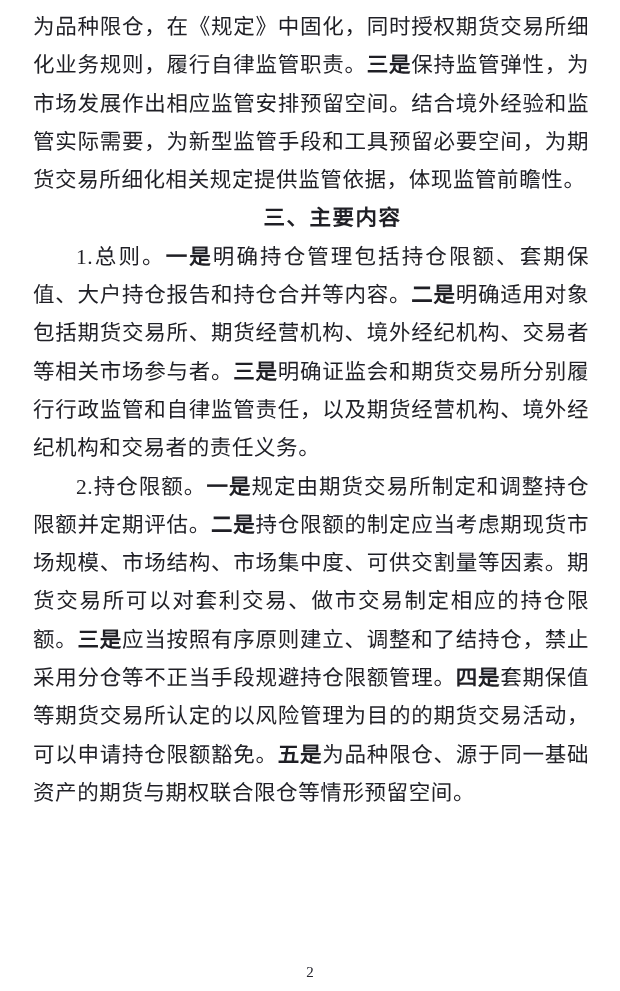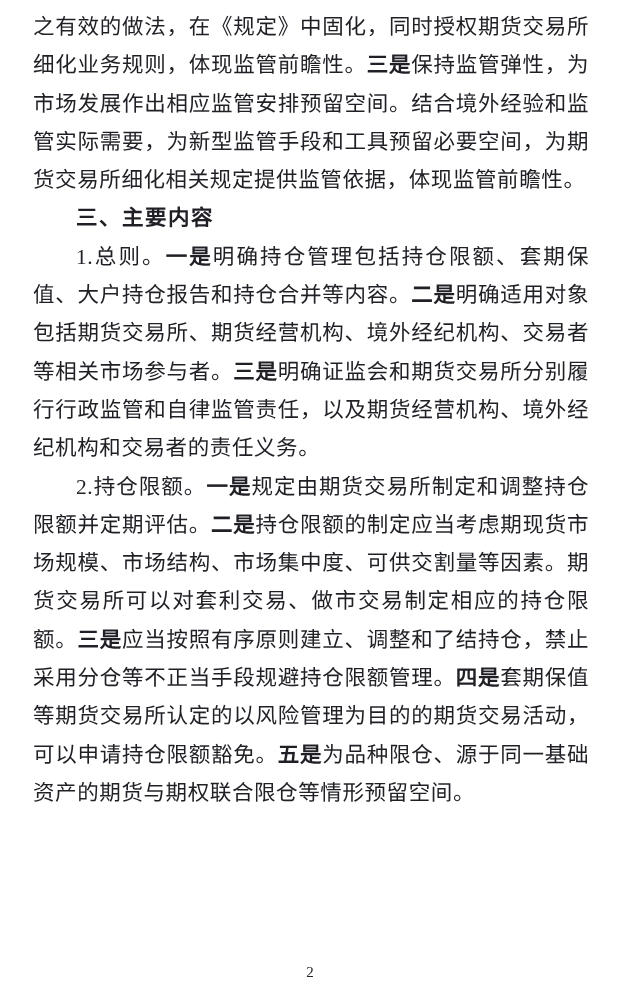--- a/index.html
+++ b/index.html
@@ -23,21 +23,21 @@
     line-height: 38.3px;
     text-align: justify;
     text-justify: inter-character;
     letter-spacing: 0.6px;
     word-break: break-all;
   }
   .doc-body p.indent { text-indent: 2em; }
   .doc-body p.heading {
     font-family: "Liberation Sans", "DejaVu Sans", sans-serif;
     font-weight: 700;
-    text-align: left;
+    text-align: center;
     letter-spacing: 1.5px;
   }
   .run { font-weight: 400; }
   .run.bold {
     font-weight: 700;
     font-family: Liberation Serif, serif;
     margin-top: 28px;
   }
   .page-number {
     position: absolute;
@@ -49,19 +49,19 @@
     line-height: 20px;
     color: #22222a;
     font-family: "Liberation Serif", "DejaVu Serif", serif;
   }
 </style>
 </head>
 <body style="color: rgb(31, 31, 37); background: rgb(255, 255, 255);">
 
 <div class="page">
   <div class="doc-body">
-      <p class="body"><span class="run">之有效的做法，在《规定》中固化，同时授权期货交易所细化业务规则，体现监管前瞻性。</span><span class="run bold">三是</span><span class="run">保持监管弹性，为市场发展作出相应监管安排预留空间。结合境外经验和监管实际需要，为新型监管手段和工具预留必要空间，为期货交易所细化相关规定提供监管依据，体现监管前瞻性。</span></p>
+      <p class="body"><span class="run">为品种限仓，在《规定》中固化，同时授权期货交易所细化业务规则，履行自律监管职责。</span><span class="run bold">三是</span><span class="run">保持监管弹性，为市场发展作出相应监管安排预留空间。结合境外经验和监管实际需要，为新型监管手段和工具预留必要空间，为期货交易所细化相关规定提供监管依据，体现监管前瞻性。</span></p>
       <p class="heading indent"><span class="run bold">三、主要内容</span></p>
       <p class="body indent"><span class="run">1.总则。</span><span class="run bold">一是</span><span class="run">明确持仓管理包括持仓限额、套期保值、大户持仓报告和持仓合并等内容。</span><span class="run bold">二是</span><span class="run">明确适用对象包括期货交易所、期货经营机构、境外经纪机构、交易者等相关市场参与者。</span><span class="run bold">三是</span><span class="run">明确证监会和期货交易所分别履行行政监管和自律监管责任，以及期货经营机构、境外经纪机构和交易者的责任义务。</span></p>
       <p class="body indent"><span class="run">2.持仓限额。</span><span class="run bold">一是</span><span class="run">规定由期货交易所制定和调整持仓限额并定期评估。</span><span class="run bold">二是</span><span class="run">持仓限额的制定应当考虑期现货市场规模、市场结构、市场集中度、可供交割量等因素。期货交易所可以对套利交易、做市交易制定相应的持仓限额。</span><span class="run bold">三是</span><span class="run">应当按照有序原则建立、调整和了结持仓，禁止采用分仓等不正当手段规避持仓限额管理。</span><span class="run bold">四是</span><span class="run">套期保值等期货交易所认定的以风险管理为目的的期货交易活动，可以申请持仓限额豁免。</span><span class="run bold">五是</span><span class="run">为品种限仓、源于同一基础资产的期货与期权联合限仓等情形预留空间。</span></p>
     </div>
   <div class="page-number">2</div>
 </div>
 
 </body></html>

